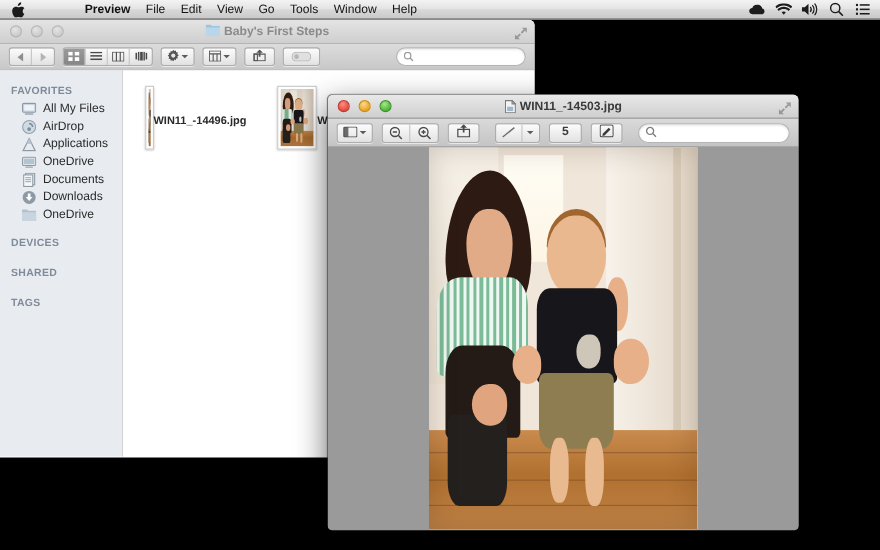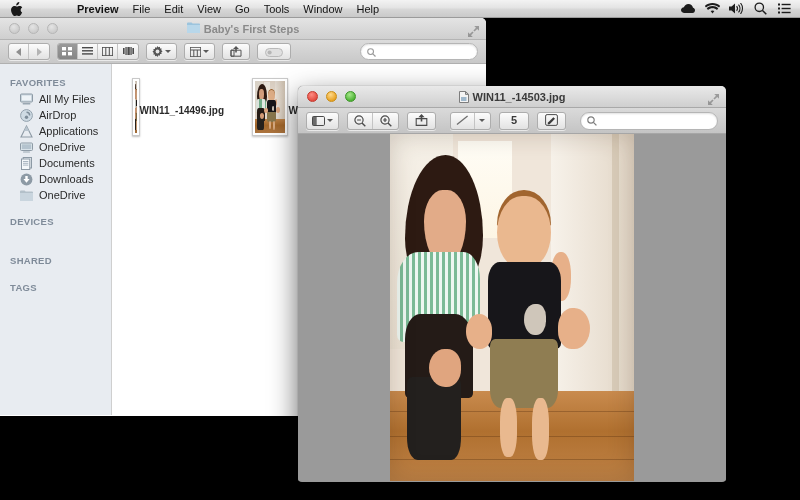--- a/index.html
+++ b/index.html
@@ -441,21 +441,21 @@
           <span class="sb-ic">
             <svg width="13" height="11" viewBox="0 0 13 11">
               <path d="M0 1.4A1 1 0 0 1 1 .4h3.6l1 1.2H12a1 1 0 0 1 1 1v7A.6.6 0 0 1 12.4 11H.6A.6.6 0 0 1 0 10.4z" fill="#b3c0c9"></path>
               <path d="M0 3h13v7.4a.6.6 0 0 1-.6.6H.6a.6.6 0 0 1-.6-.6z" fill="#c9d5de"></path>
             </svg>
           </span>
           <span>OneDrive</span>
         </div>
 
         <div class="sb-head" style="margin-top:8px">DEVICES</div>
-        <div class="sb-head" style="margin-top:20px">SHARED</div>
+        <div class="sb-head" style="margin-top:8px">SHARED</div>
         <div class="sb-head" style="margin-top:8px">TAGS</div>
       </div>
 
       <div id="finder-content">
         <div class="file-grid">
 
           <div class="file-cell">
             <div class="file-thumb">
               <div class="photo">
                 <div class="p-wallL"></div>

